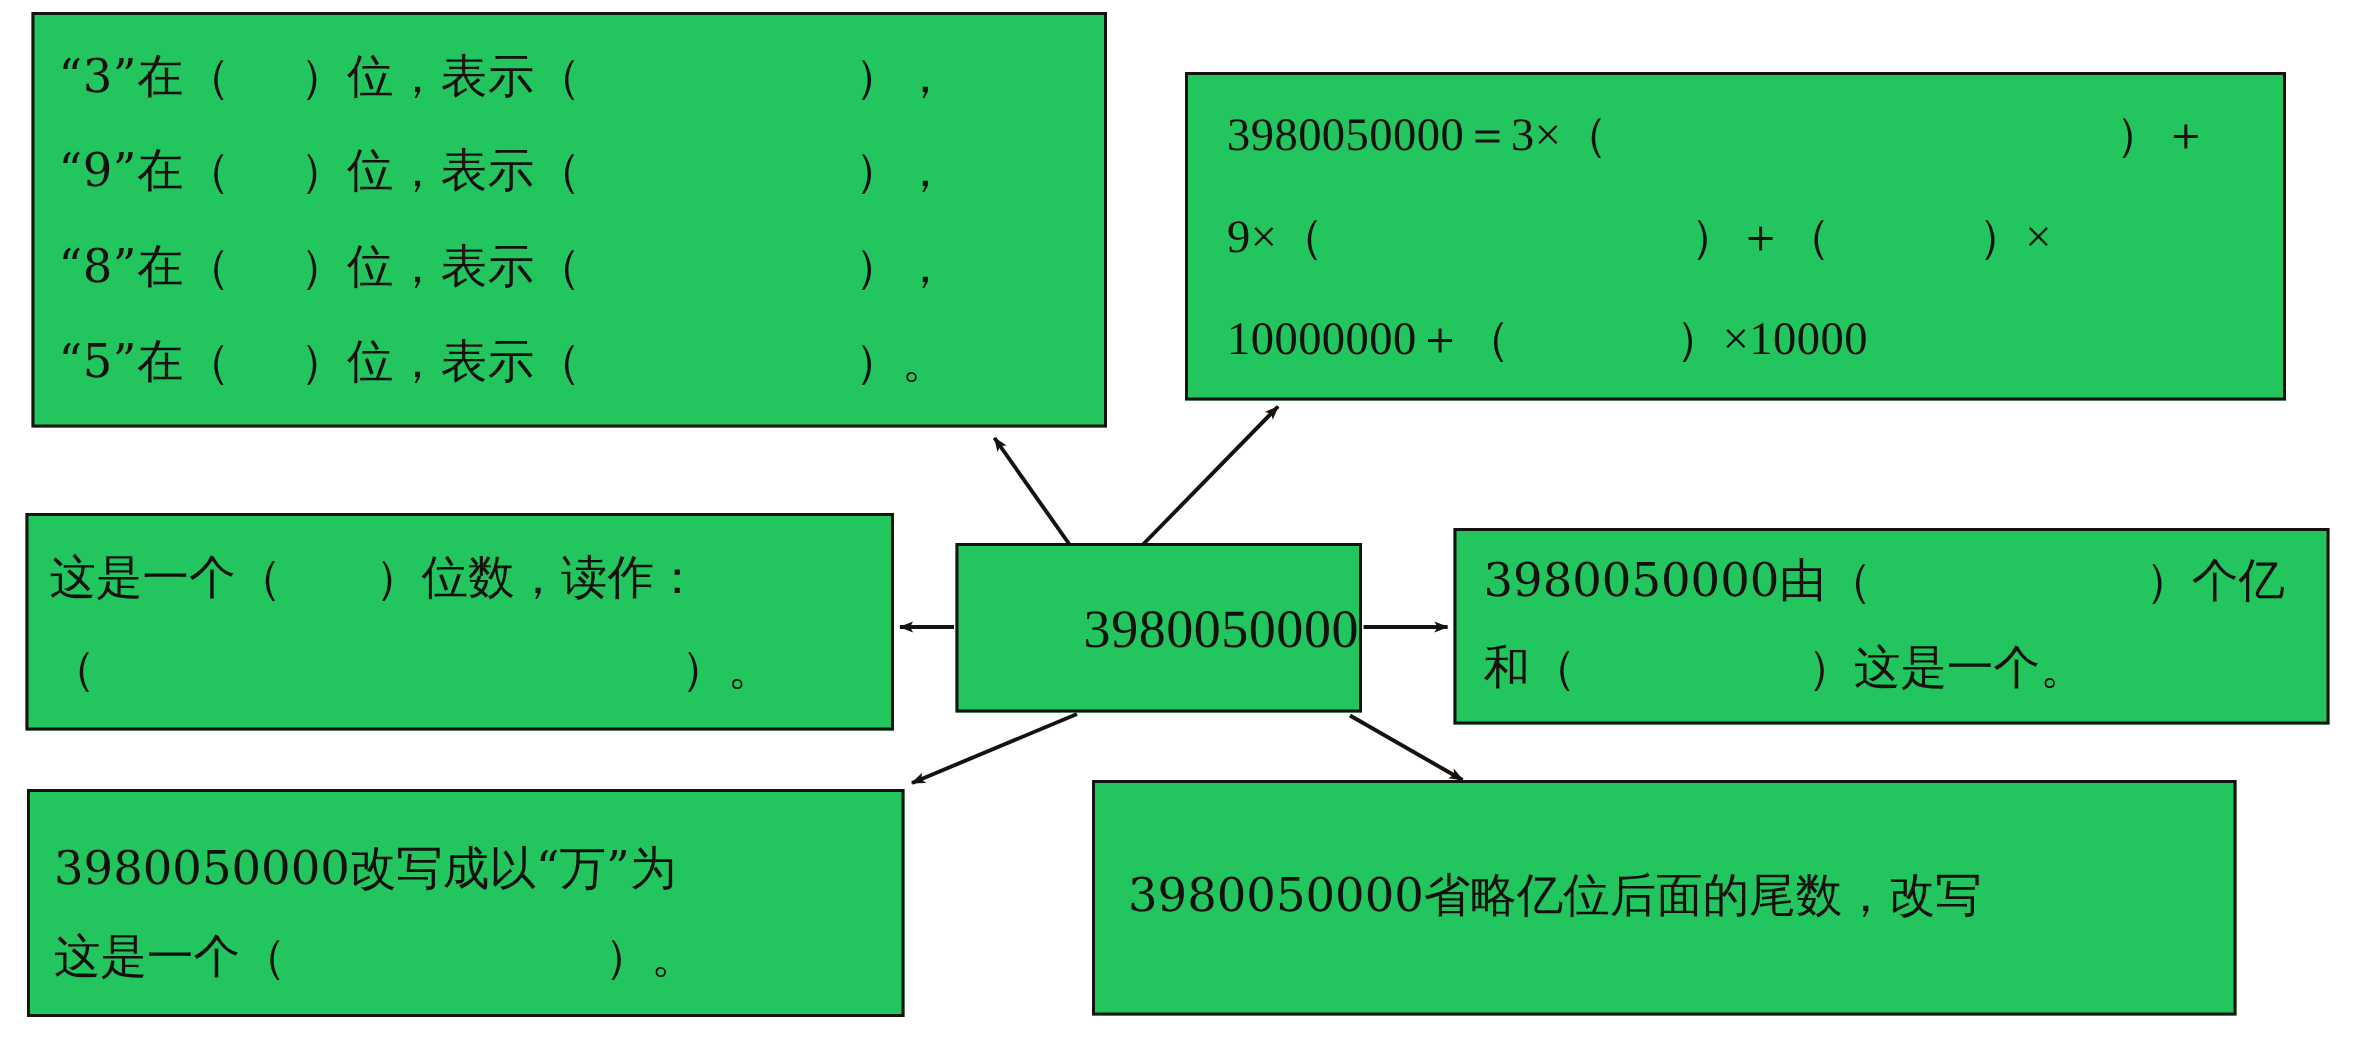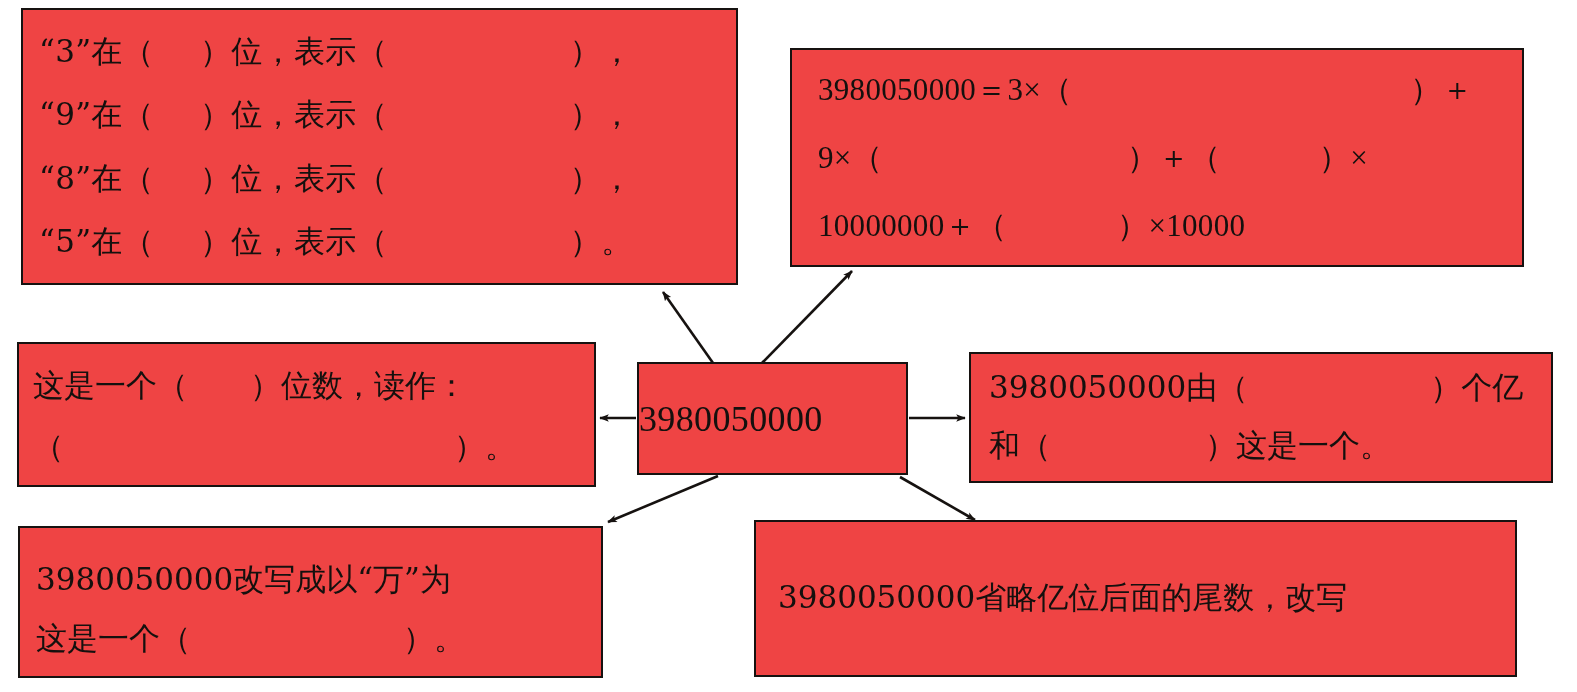--- a/index.html
+++ b/index.html
@@ -21,21 +21,21 @@
     left: 0;
     top: 0;
     width: 1577px;
     height: 692px;
     pointer-events: none;
   }
   .box {
     position: absolute;
     box-sizing: border-box;
     border: 2.5px solid #161210;
-    background: #ef4444;
+    background: #22c55e;
   }
   .box-inner {
     position: absolute;
     left: 0; right: 0; top: 0; bottom: 0;
     display: flex;
     flex-direction: column;
     justify-content: center;
   }
   .line {
     white-space: nowrap;
@@ -82,21 +82,21 @@
   }
   #box-readas .box-inner { padding: 11px 0 8px 14px; justify-content: space-around; }
   #box-readas .line { font-size: 31px; }
   #box-readas .fill-s { display: inline-block; width: 62px; }
   #box-readas .fill-l { display: inline-block; width: 390px; }
 
   
   #box-number {
     left: 637px; top: 362px; width: 271px; height: 113px;
   }
-  #box-number .box-inner { align-items: flex-start; justify-content: center; }
+  #box-number .box-inner { align-items: flex-end; justify-content: center; }
   #box-number .line { font-size: 36px; letter-spacing: 0.01em; }
 
   
   #box-compose {
     left: 969px; top: 352px; width: 584px; height: 131px;
   }
   #box-compose .box-inner { padding: 4px 6px 6px 18px; justify-content: space-around; }
   #box-compose .line { font-size: 31px; }
   #box-compose .fill-a { display: inline-block; width: 182px; }
   #box-compose .fill-b { display: inline-block; width: 154px; }
@@ -104,21 +104,21 @@
   
   #box-wan {
     left: 18px; top: 526px; width: 585px; height: 152px;
   }
   #box-wan .box-inner { padding: 6px 0 8px 16px; justify-content: space-around; margin-top: 16px; }
   #box-wan .line { font-size: 31px; }
   #box-wan .fill-l { display: inline-block; width: 212px; }
 
   
   #box-yi {
-    left: 728px; top: 520px; width: 763px; height: 157px; margin-left: 26px;
+    left: 728px; top: 520px; width: 763px; height: 157px;
   }
   #box-yi .box-inner { padding: 6px 0 8px 22px; justify-content: space-around; }
   #box-yi .line { font-size: 31px; }
   #box-yi .fill-l { display: inline-block; width: 120px; }
 </style>
 </head>
 <body>
 
 <div id="page">
 

